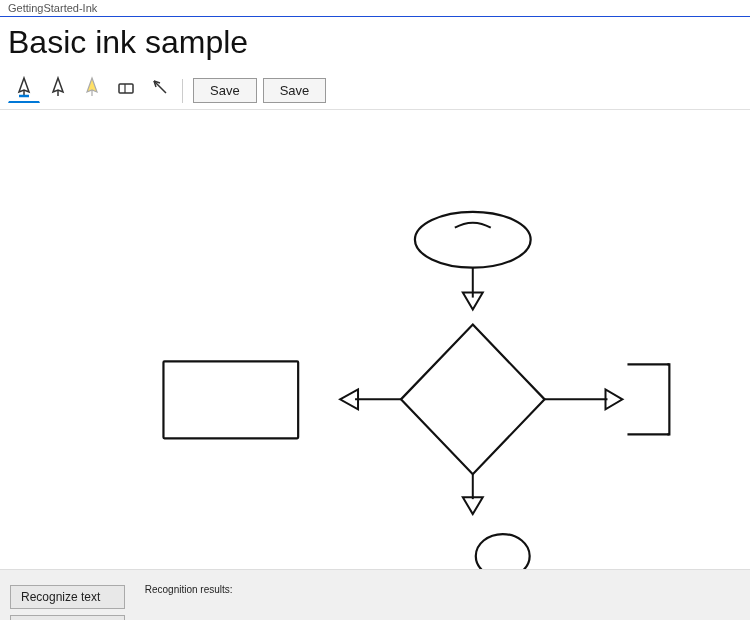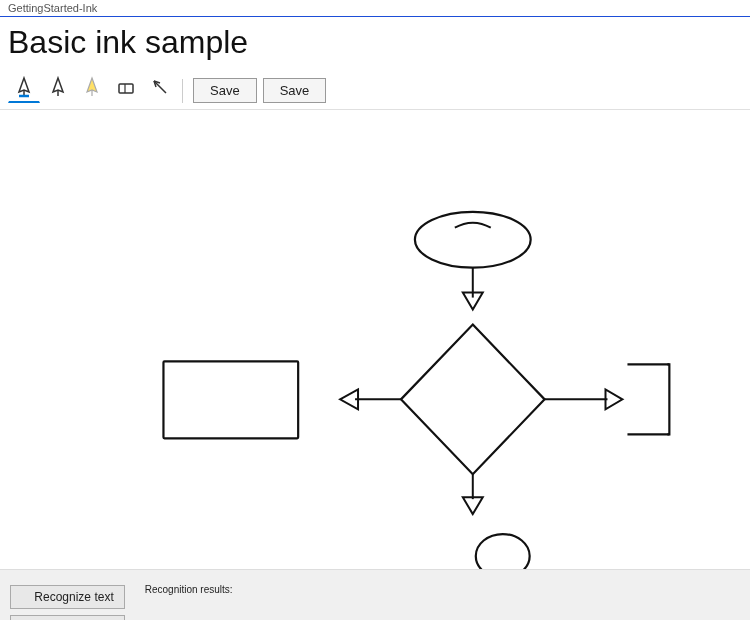--- a/index.html
+++ b/index.html
@@ -93,21 +93,21 @@
       gap: 6px;
     }
     .bottom-btn {
       padding: 4px 10px;
       border: 1px solid #aaa;
       background: #e8e8e8;
       cursor: pointer;
       font-size: 12px;
       color: #222;
       min-width: 110px;
-      text-align: right;
+      text-align: left;
     }
     .recognition-results {
       margin-left: 20px;
       font-size: 10px;
       color: #222;
       align-self: flex-start;
       padding-top: 4px;
     }
   </style>
 </head>

